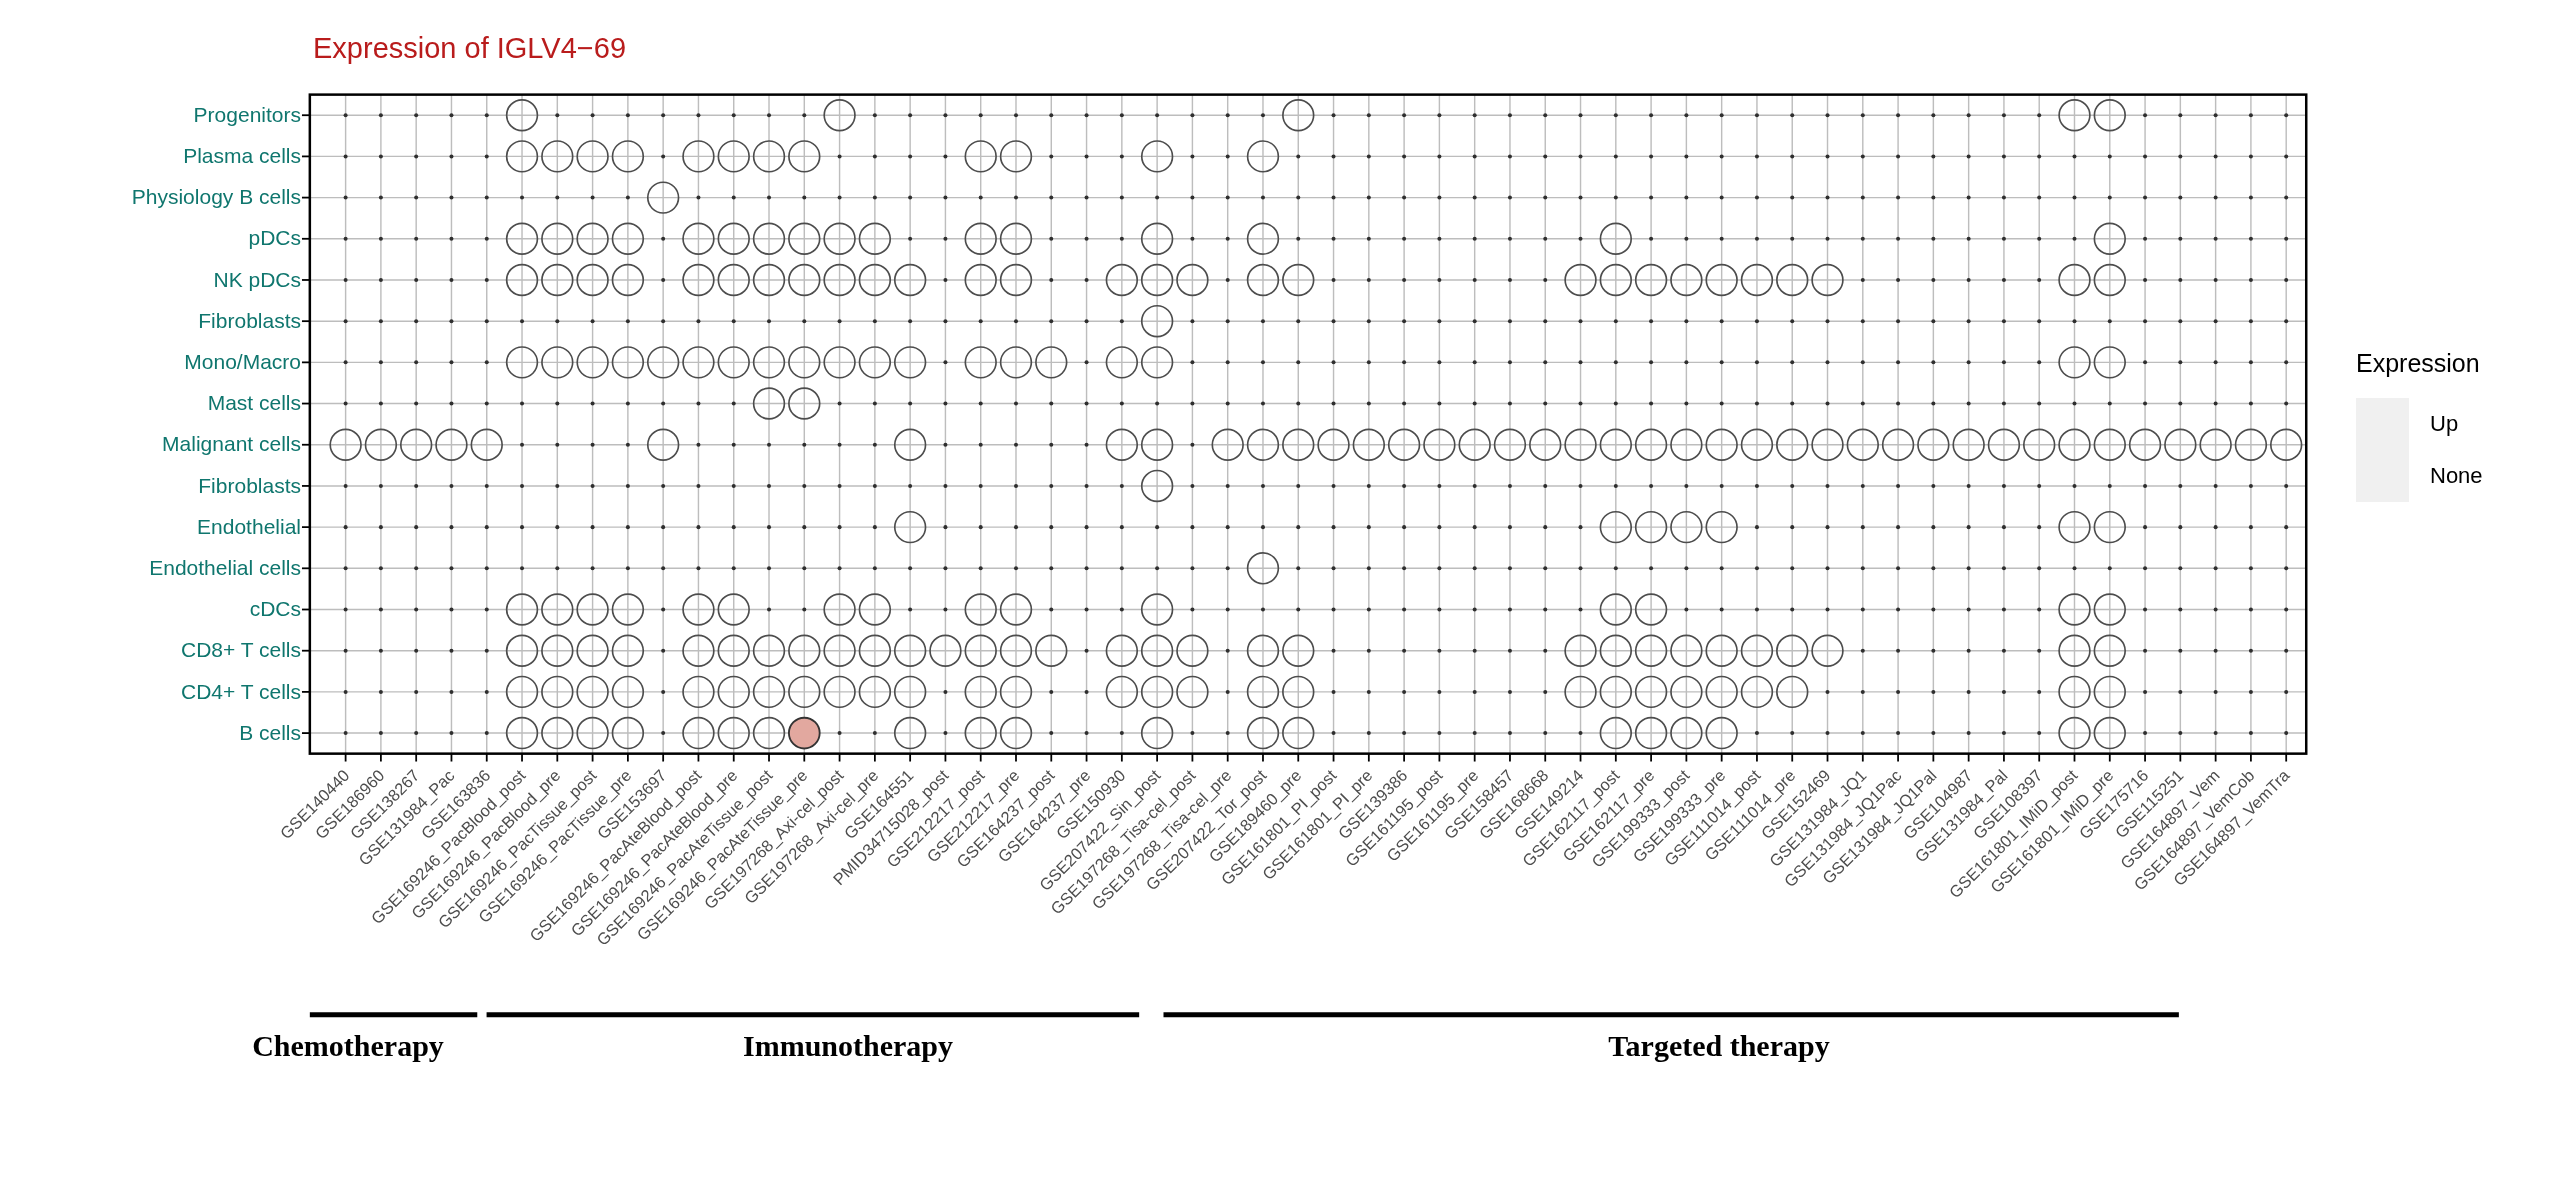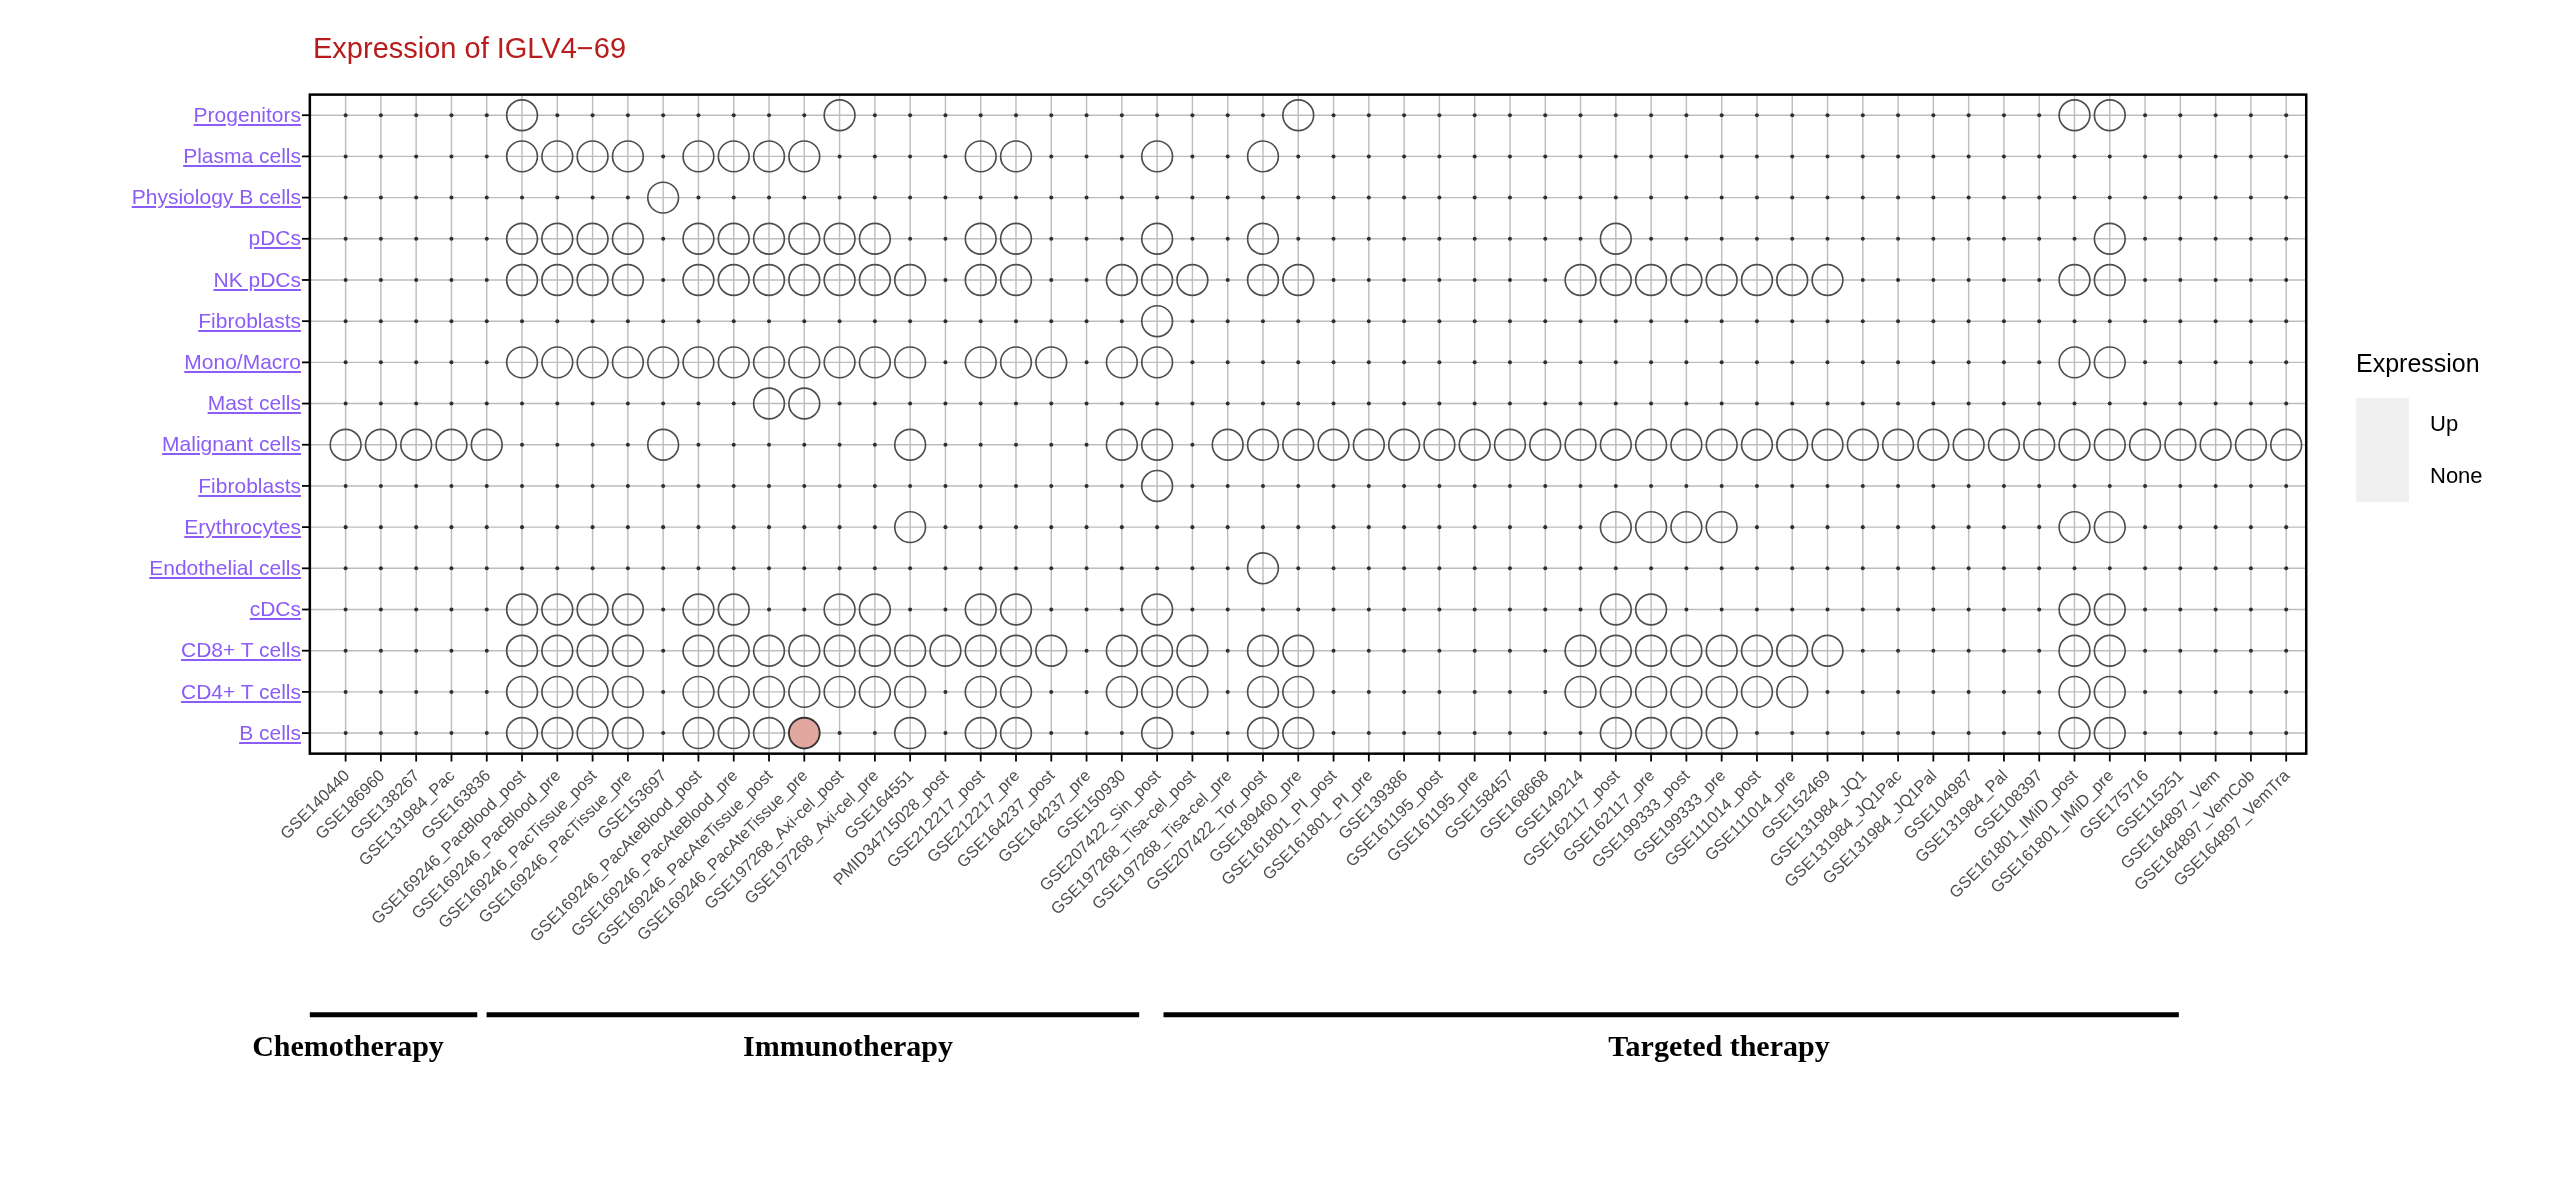--- a/index.html
+++ b/index.html
@@ -1,18 +1,18 @@
 <!DOCTYPE html>
 <html style="font-size:11.4px"><head>
 <meta charset="utf-8">
 <style>
   html,body{margin:0;padding:0;background:#ffffff;}
   body{width:2576px;height:1181px;position:relative;font-family:"Liberation Sans",sans-serif;overflow:hidden;}
   #chart-title{position:absolute;left:313px;top:31.5px;font-size:29px;color:#b91c1c;white-space:nowrap;}
-  .ylab{position:absolute;width:286px;text-align:right;font-size:21px;color:#8b5cf6;height:24px;line-height:24px;white-space:nowrap;text-decoration:underline;}
+  .ylab{position:absolute;width:286px;text-align:right;font-size:21px;color:#0f766e;height:24px;line-height:24px;white-space:nowrap;}
   .xlab{position:absolute;width:429px;text-align:right;font-size:16.5px;color:#4d4d4d;white-space:nowrap;
         transform-origin:100% 0;transform:rotate(-45deg);height:18.6px;line-height:18.6px;}
   #legend-title{position:absolute;left:2356px;top:349px;font-size:25px;color:#000;white-space:nowrap;}
   .legend-key{position:absolute;left:2356px;width:53px;height:52px;background:#f0f0f0;}
   .legend-label{position:absolute;left:2430px;font-size:22px;color:#000;height:29px;line-height:29px;white-space:nowrap;}
   .therapy-label{position:absolute;top:1029px;transform:translateX(-50%);font-family:"Liberation Serif",serif;
         font-size:30px;color:#000;white-space:nowrap;font-weight:bold;}
   svg{position:absolute;left:0;top:0;}
 </style>
 </head>
@@ -24,21 +24,21 @@
     <div class="ylab" style="left: 15px; top: 103px;">Progenitors</div>
     <div class="ylab" style="left: 15px; top: 144px;">Plasma cells</div>
     <div class="ylab" style="left: 15px; top: 185px;">Physiology B cells</div>
     <div class="ylab" style="left: 15px; top: 226px;">pDCs</div>
     <div class="ylab" style="left: 15px; top: 268px;">NK pDCs</div>
     <div class="ylab" style="left: 15px; top: 309px;">Fibroblasts</div>
     <div class="ylab" style="left: 15px; top: 350px;">Mono/Macro</div>
     <div class="ylab" style="left: 15px; top: 391px;">Mast cells</div>
     <div class="ylab" style="left: 15px; top: 432px;">Malignant cells</div>
     <div class="ylab" style="left: 15px; top: 474px;">Fibroblasts</div>
-    <div class="ylab" style="left: 15px; top: 515px;">Erythrocytes</div>
+    <div class="ylab" style="left: 15px; top: 515px;">Endothelial</div>
     <div class="ylab" style="left: 15px; top: 556px;">Endothelial cells</div>
     <div class="ylab" style="left: 15px; top: 597px;">cDCs</div>
     <div class="ylab" style="left: 15px; top: 638px;">CD8+ T cells</div>
     <div class="ylab" style="left: 15px; top: 680px;">CD4+ T cells</div>
     <div class="ylab" style="left: 15px; top: 721px;">B cells</div>
   </div>
 <div id="xlabels">
     <div class="xlab" style="left: -89px; top: 766px;">GSE140440</div>
     <div class="xlab" style="left: -54px; top: 766px;">GSE186960</div>
     <div class="xlab" style="left: -19px; top: 766px;">GSE138267</div>

